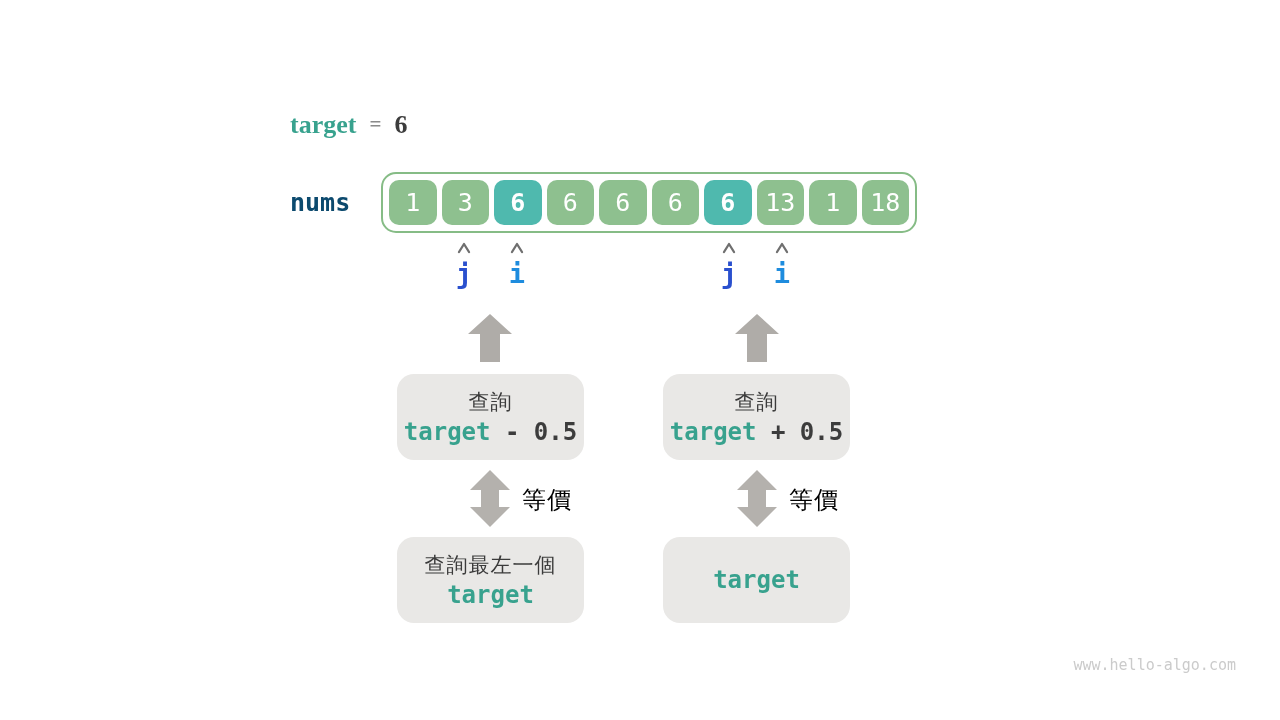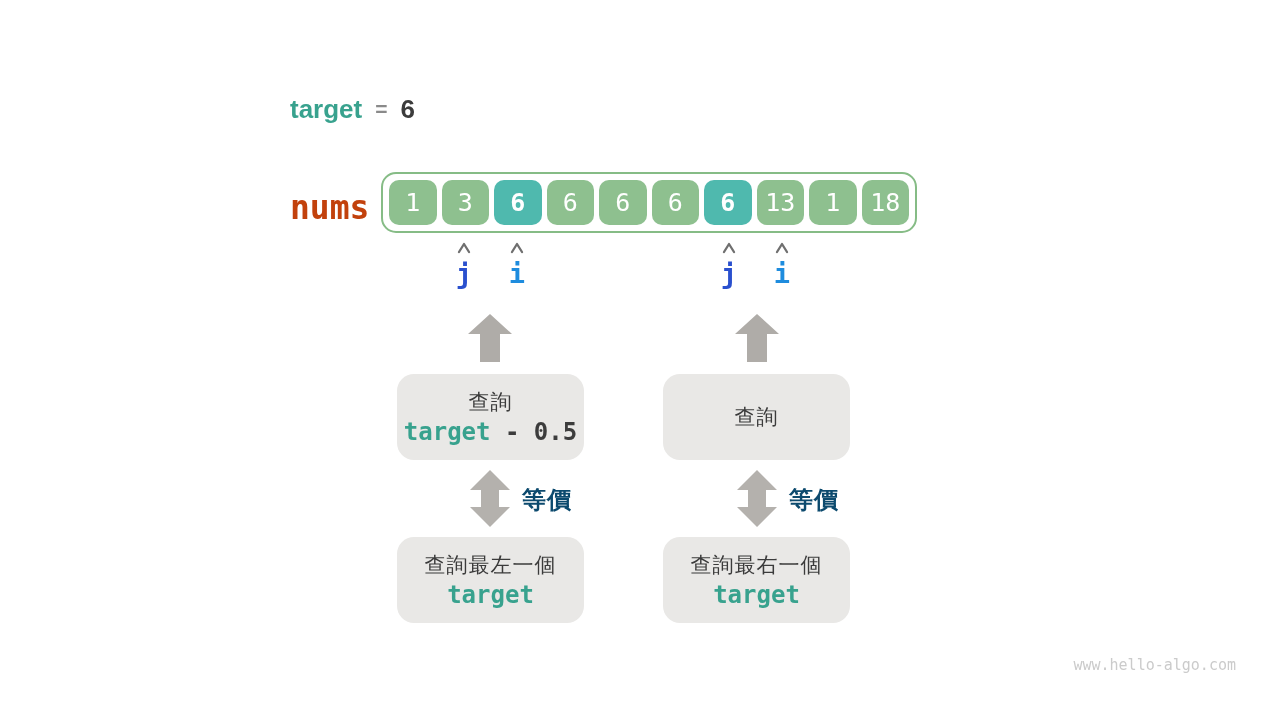--- a/index.html
+++ b/index.html
@@ -1,33 +1,33 @@
 <!DOCTYPE html>
 <html><head>
 <meta charset="utf-8">
 <style>
   * { margin: 0; padding: 0; box-sizing: border-box; }
   html, body { width: 1280px; height: 720px; background: #ffffff; overflow: hidden; }
   body { position: relative; font-family: "Liberation Sans", sans-serif; }
 
   
   .title-line {
-    position: absolute; left: 290px; top: 94px;
-    font-family: Liberation Sans, sans-serif;
+    position: absolute; left: 290px; top: 110px;
+    font-family: Liberation Serif, serif;
     font-weight: bold; font-size: 26px; color: #3c3c3c;
     white-space: nowrap;
   }
   .title-var { color: #38a28e; }
   .title-eq  { color: #8a8a8a; font-size: 21px; font-weight: bold; margin: 0 13px; vertical-align: 2px; }
 
   
   .nums-label {
     position: absolute; left: 290px; top: 188px;
     font-family: "DejaVu Sans Mono", monospace;
-    font-weight: bold; font-size: 33px; color: #c2410c;
+    font-weight: bold; font-size: 25px; color: #0c4a6e;
   }
 
   
   .array-outer {
     position: absolute; left: 381px; top: 172px;
     width: 536px; height: 61px;
     border: 2px solid #86bc86; border-radius: 15px;
     background: #ffffff;
     display: flex; align-items: center; gap: 5px;
     padding: 0 6px;
@@ -78,21 +78,21 @@
   #qbox-right  { left: 663px; top: 374px; }
   #rbox-left   { left: 397px; top: 537px; }
   #rbox-right  { left: 663px; top: 537px; }
 
   
   .equiv-arrow { position: absolute; top: 470px; }
   #equiv-arrow-left  { left: 470px; }
   #equiv-arrow-right { left: 737px; }
   .equiv-label {
     position: absolute; top: 484px;
-    font-size: 24px; font-weight: bold; color: #0c4a6e; letter-spacing: 1px;
+    font-size: 24px; font-weight: normal; color: #000000; letter-spacing: 1px;
   }
   #equiv-label-left  { left: 522px; }
   #equiv-label-right { left: 789px; }
 
   
   .watermark {
     position: absolute; right: 44px; top: 656px;
     font-family: "DejaVu Sans Mono", monospace;
     font-size: 15px; color: #cbcbcb;
   }
@@ -150,33 +150,33 @@
 <svg class="up-arrow" id="up-arrow-right" width="44" height="48" viewBox="0 0 44 48">
   <polygon points="22,0 44,20 32,20 32,48 12,48 12,20 0,20" fill="#afaca8"></polygon>
 </svg>
 
 <div class="gbox" id="qbox-left">
   <div class="cjk-line">查詢</div>
   <div class="expr-line"><span class="expr-var">target</span><span> - 0.5</span></div>
 </div>
 <div class="gbox" id="qbox-right">
   <div class="cjk-line">查詢</div>
+  <div class="expr-line"><span class="expr-var">target</span><span> + 0.5</span></div>
 </div>
 
 <svg class="equiv-arrow" id="equiv-arrow-left" width="40" height="57" viewBox="0 0 40 57">
   <polygon points="20,0 40,20 29,20 29,37 40,37 20,57 0,37 11,37 11,20 0,20" fill="#b4b1ad"></polygon>
 </svg>
 <svg class="equiv-arrow" id="equiv-arrow-right" width="40" height="57" viewBox="0 0 40 57">
   <polygon points="20,0 40,20 29,20 29,37 40,37 20,57 0,37 11,37 11,20 0,20" fill="#b4b1ad"></polygon>
 </svg>
 <div class="equiv-label" id="equiv-label-left">等價</div>
 <div class="equiv-label" id="equiv-label-right">等價</div>
 
 <div class="gbox" id="rbox-left">
   <div class="cjk-line">查詢最左一個</div>
   <div class="expr-line"><span class="expr-var">target</span></div>
 </div>
 <div class="gbox" id="rbox-right">
-  <div class="cjk-line">查詢最右一個</div>
   <div class="expr-line"><span class="expr-var">target</span></div>
 </div>
 
 <div class="watermark">www.hello-algo.com</div>
 
 </body></html>

